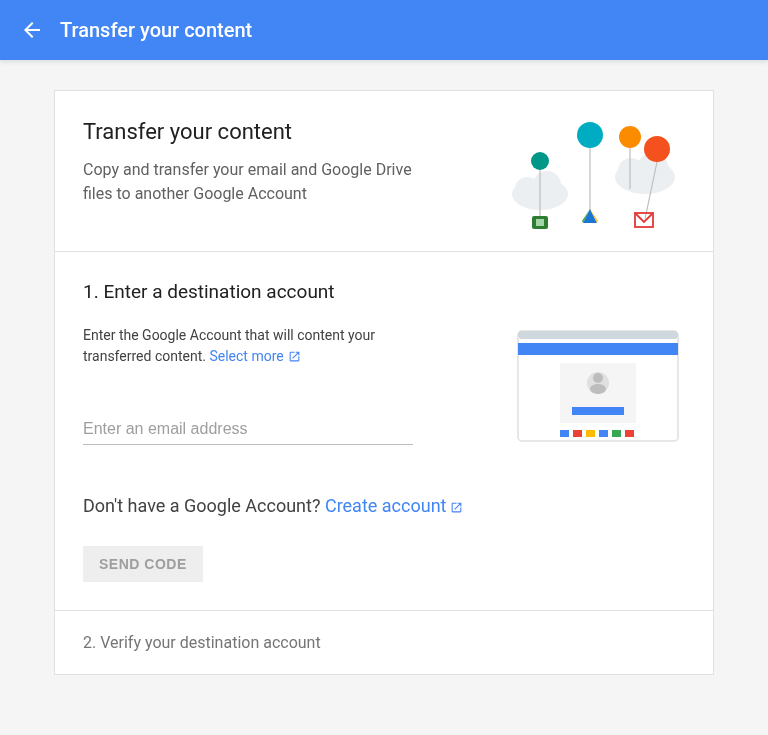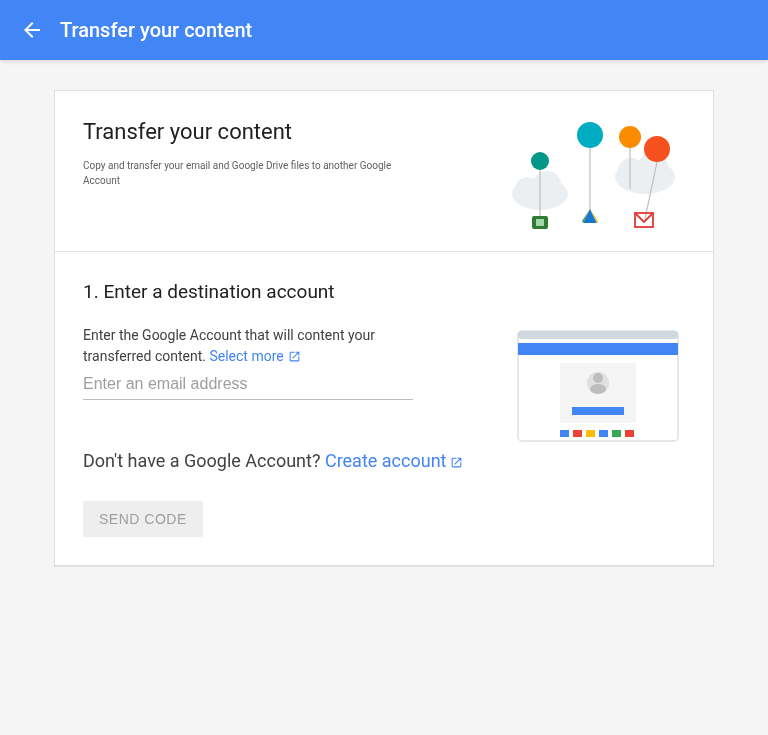--- a/index.html
+++ b/index.html
@@ -52,21 +52,21 @@
       flex: 1;
       padding-right: 20px;
     }
     .card-title {
       font-size: 22px;
       font-weight: 400;
       color: #212121;
       margin-bottom: 14px;
     }
     .card-subtitle {
-      font-size: 10px;
+      font-size: 16px;
       color: #616161;
       line-height: 1.5;
       max-width: 340px;
     }
     .balloons {
       width: 180px;
       height: 110px;
       position: relative;
     }
     .step-active {
@@ -103,38 +103,39 @@
       margin-left: 4px;
     }
     .email-input {
       width: 330px;
       border: none;
       border-bottom: 1px solid #bdbdbd;
       padding: 6px 0;
       font-size: 16px;
       color: #424242;
       outline: none;
+      margin-top: 45px;
       background: transparent;
     }
     .email-input::placeholder {
       color: #9e9e9e;
     }
     .no-account {
       font-size: 18px;
       color: #424242;
       margin-top: 50px;
     }
     .send-btn {
       margin-top: 28px;
       padding: 10px 16px;
       background: #eeeeee;
       color: #9e9e9e;
       border: none;
       font-size: 14px;
-      font-weight: 400;
+      font-weight: 700;
       letter-spacing: 0.5px;
       cursor: not-allowed;
     }
     .account-illustration {
       width: 175px;
       height: 130px;
       margin-top: 0px;
     }
     .step-inactive {
       padding: 22px 28px;
@@ -228,14 +229,17 @@
           <rect x="63" y="105" width="9" height="7" fill="#ea4335"></rect>
           <rect x="76" y="105" width="9" height="7" fill="#fbbc04"></rect>
           <rect x="89" y="105" width="9" height="7" fill="#4285f4"></rect>
           <rect x="102" y="105" width="9" height="7" fill="#34a853"></rect>
           <rect x="115" y="105" width="9" height="7" fill="#ea4335"></rect>
         </svg>
       </div>
     </div>
   </div>
 
+  <div class="step-inactive">
+    <span>2. Verify your destination account</span>
+  </div>
 
 </div>
 
 </body></html>

